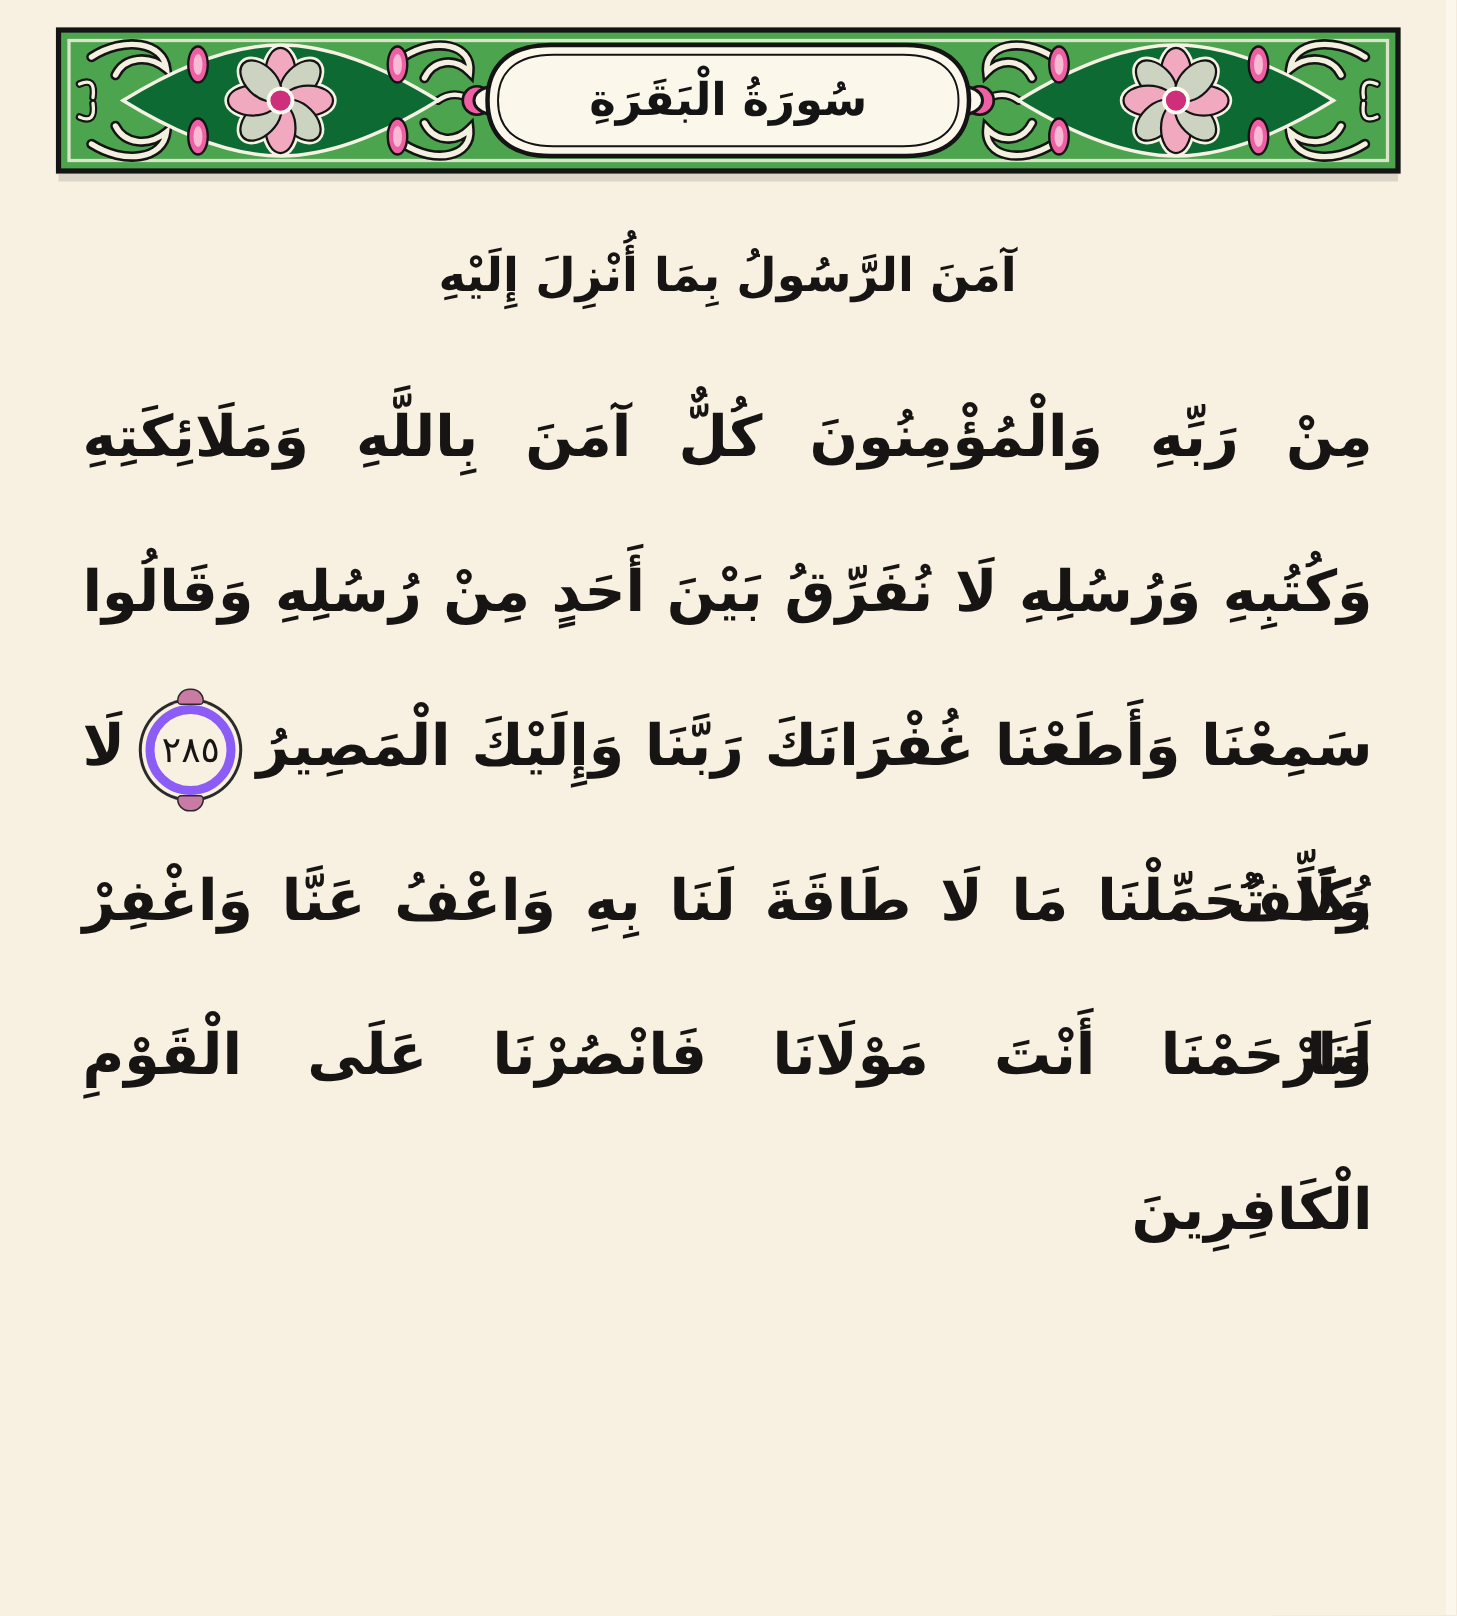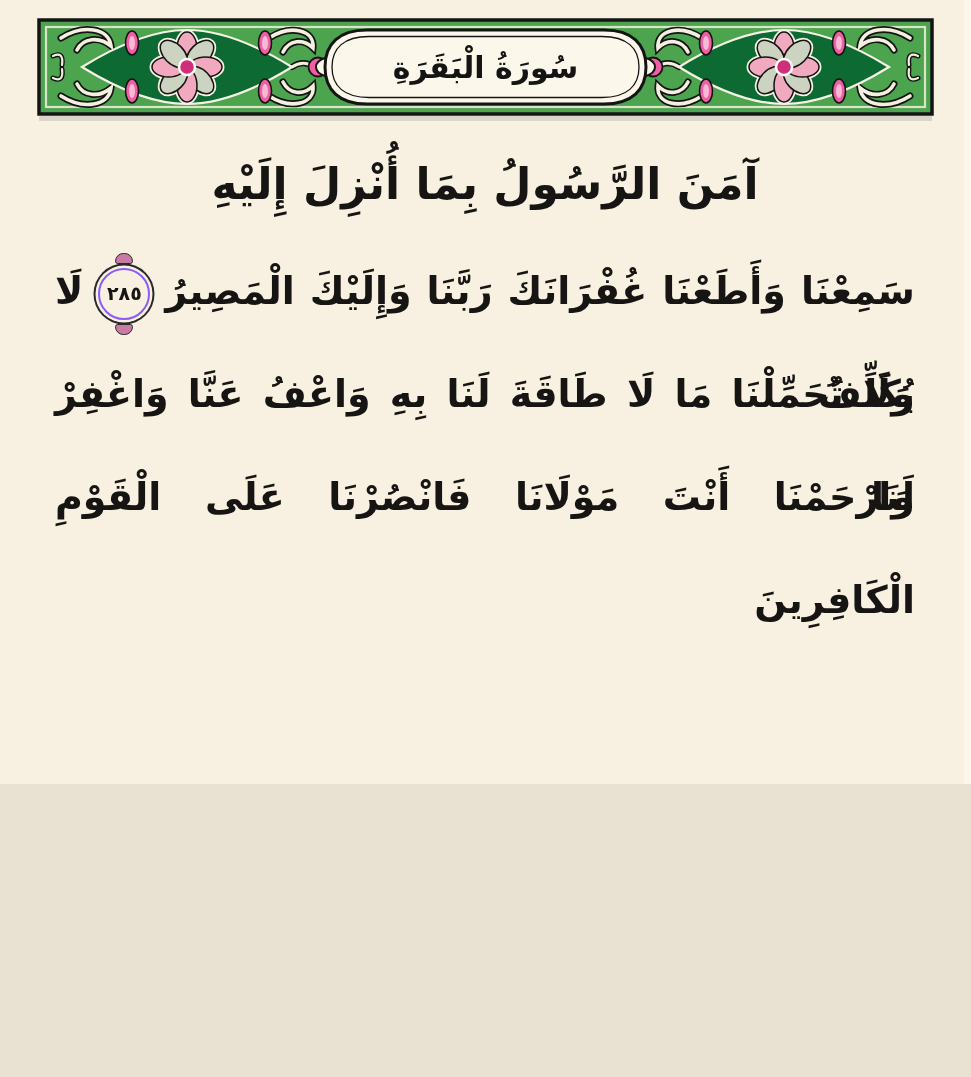--- a/index.html
+++ b/index.html
@@ -1,18 +1,18 @@
 <!DOCTYPE html>
 <html lang="en" style="--page_bg: #f8f1e1; --ink: #171513; --band_green: #4ca44e; --band_dark_green: #0c6a32; --band_line_cream: #f4f0df; --flower_pink: #f0a9bf; --flower_sage: #ccd3c0; --flower_center: #ce2e7a; --bud_pink: #ee5fa3; --bud_pink_light: #f7b9d3; --cartouche_cream: #fbf7eb; --marker_accent: #c97ba3; --border_ink: #141414;"><head>
 <meta charset="utf-8">
 <style>
   html,body{margin:0;padding:0;}
   body{width:971px;height:1077px;overflow:hidden;background:#e9e2d2;}
   .page{
-    position:relative;width:971px;height:784px;overflow:hidden;
+    position:relative;width:971px;height:1077px;overflow:hidden;
     background:var(--page_bg,#f8f1e1);
     font-family:"DejaVu Sans",sans-serif;
     color:var(--ink,#171513);
   }
   .edge-right{position:absolute;top:0;right:0;width:7px;height:100%;background:#fcf7ec;}
 
   
   .band-wrap{position:absolute;top:18px;left:37px;width:897px;height:98px;}
   .band-wrap svg{display:block;width:897px;height:98px;}
   .band-shadow{position:absolute;left:2px;right:2px;bottom:-5px;height:5px;background:#c9c6b8;opacity:.65;}
@@ -30,33 +30,33 @@
   }
   .line{
     height:103px;line-height:103px;
     font-size:38px;font-weight:bold;
     text-align:justify;text-align-last:justify;
     text-justify:inter-word;
     white-space:normal;overflow:visible;
   }
   .line-first{
     height:112px;line-height:112px;
-    font-size:44px;
+    font-size:31px;
     text-align:center;text-align-last:center;
   }
   .vtext{letter-spacing:0.5px;}
 
   
   .ayah-marker{
     display:inline-flex;align-items:center;justify-content:center;
     width:48px;height:48px;border-radius:50%;
     background:var(--page_bg,#f8f1e1);
-    border:2px solid #8b5cf6;
+    border:6px solid #8b5cf6;
     box-shadow:0 0 0 2.5px var(--page_bg,#f8f1e1),0 0 0 4.5px #2a2a2a;
-    font-size:19px;font-weight:bold;line-height:1;
+    font-size:24px;font-weight:normal;line-height:1;
     vertical-align:middle;position:relative;
     letter-spacing:0;
   }
   .ayah-marker::before,.ayah-marker::after{
     content:"";position:absolute;left:50%;transform:translateX(-50%);
     width:18px;height:11px;background:var(--marker_accent,#c97ba3);
     border:1.5px solid #2a2a2a;box-sizing:border-box;
   }
   .ayah-marker::before{top:-17px;border-radius:9px 9px 3px 3px;}
   .ayah-marker::after{bottom:-17px;border-radius:3px 3px 9px 9px;}
@@ -139,20 +139,26 @@
     </svg>
     <div class="band-shadow"></div>
     <div class="surah-title" dir="rtl" lang="ar">سُورَةُ الْبَقَرَةِ</div>
   </div>
 
   <main class="quran-text" lang="ar" dir="rtl">
     <div class="line line-first">
       <span class="vtext">آمَنَ الرَّسُولُ بِمَا أُنْزِلَ إِلَيْهِ</span>
     </div>
     <div class="line">
+      <span class="vtext">مِنْ رَبِّهِ وَالْمُؤْمِنُونَ كُلٌّ آمَنَ بِاللَّهِ وَمَلَائِكَتِهِ</span>
+    </div>
+    <div class="line">
+      <span class="vtext">وَكُتُبِهِ وَرُسُلِهِ لَا نُفَرِّقُ بَيْنَ أَحَدٍ مِنْ رُسُلِهِ وَقَالُوا</span>
+    </div>
+    <div class="line">
       <span class="vtext">سَمِعْنَا وَأَطَعْنَا غُفْرَانَكَ رَبَّنَا وَإِلَيْكَ الْمَصِيرُ</span>
       <span class="ayah-marker">٢٨٥</span>
       <span class="vtext">لَا يُكَلِّفُ</span>
     </div>
     <div class="line">
       <span class="vtext">وَلَا تُحَمِّلْنَا مَا لَا طَاقَةَ لَنَا بِهِ وَاعْفُ عَنَّا وَاغْفِرْ لَنَا</span>
     </div>
     <div class="line">
       <span class="vtext">وَارْحَمْنَا أَنْتَ مَوْلَانَا فَانْصُرْنَا عَلَى الْقَوْمِ الْكَافِرِينَ</span>
       

